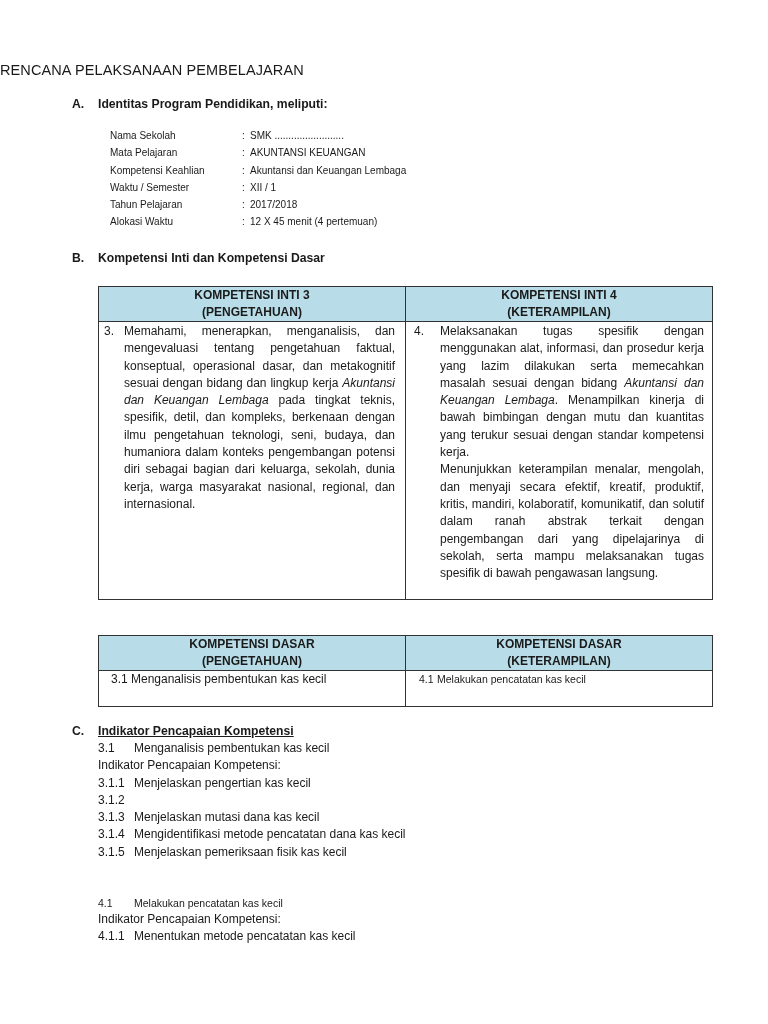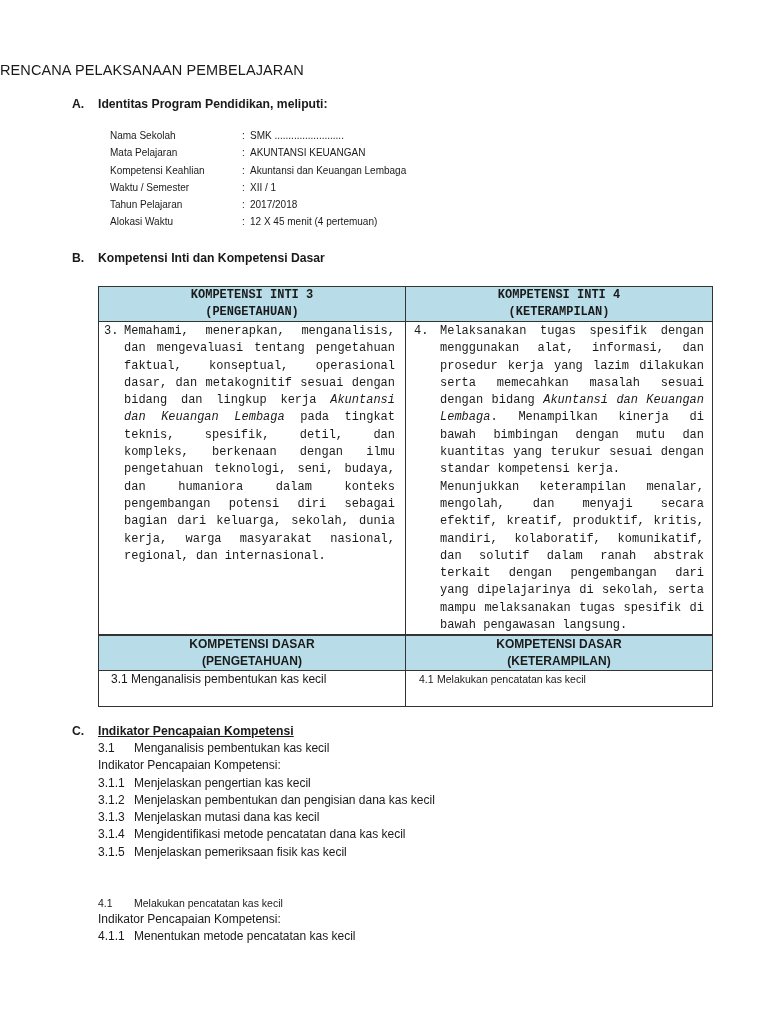--- a/index.html
+++ b/index.html
@@ -75,21 +75,21 @@
       <span class="colon">:</span>
       <span>12 X 45 menit (4 pertemuan)</span>
     </div>
 </div>
 
 <div class="sec-head" style="top:251px;">
   <span class="letter">B.</span><span>Kompetensi Inti dan Kompetensi Dasar</span>
 </div>
 <div class="plain" style="top:268px;">Kompetensi Inti</div>
 
-<table class="ki" style="top:286px;font-family:Liberation Mono, monospace;">
+<table class="ki" style="top:286px;">
   <tbody>
       <tr>
     <th style="width:50%;">
       <div>KOMPETENSI INTI 3</div>
       <div>(PENGETAHUAN)</div>
     </th>
     <th style="width:50%;">
       <div>KOMPETENSI INTI 4</div>
       <div>(KETERAMPILAN)</div>
     </th>
@@ -154,21 +154,20 @@
       <span class="code">3.1</span>
       <span>Menganalisis pembentukan kas kecil</span>
     </div>
   <div>Indikator Pencapaian Kompetensi:</div>
   <div class="row">
       <span class="code">3.1.1</span>
       <span>Menjelaskan pengertian kas kecil</span>
     </div>
   <div class="row">
       <span class="code">3.1.2</span>
-      <span>Menjelaskan pembentukan dan pengisian dana kas kecil</span>
     </div>
   <div class="row">
       <span class="code">3.1.3</span>
       <span>Menjelaskan mutasi dana kas kecil</span>
     </div>
   <div class="row">
       <span class="code">3.1.4</span>
       <span>Mengidentifikasi metode pencatatan dana kas kecil</span>
     </div>
   <div class="row">

